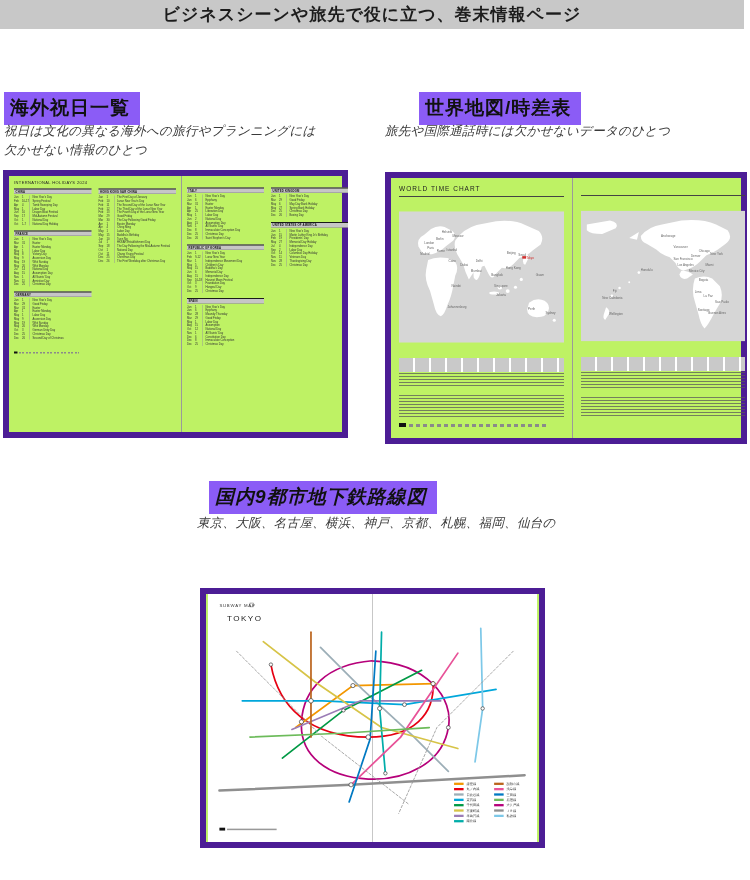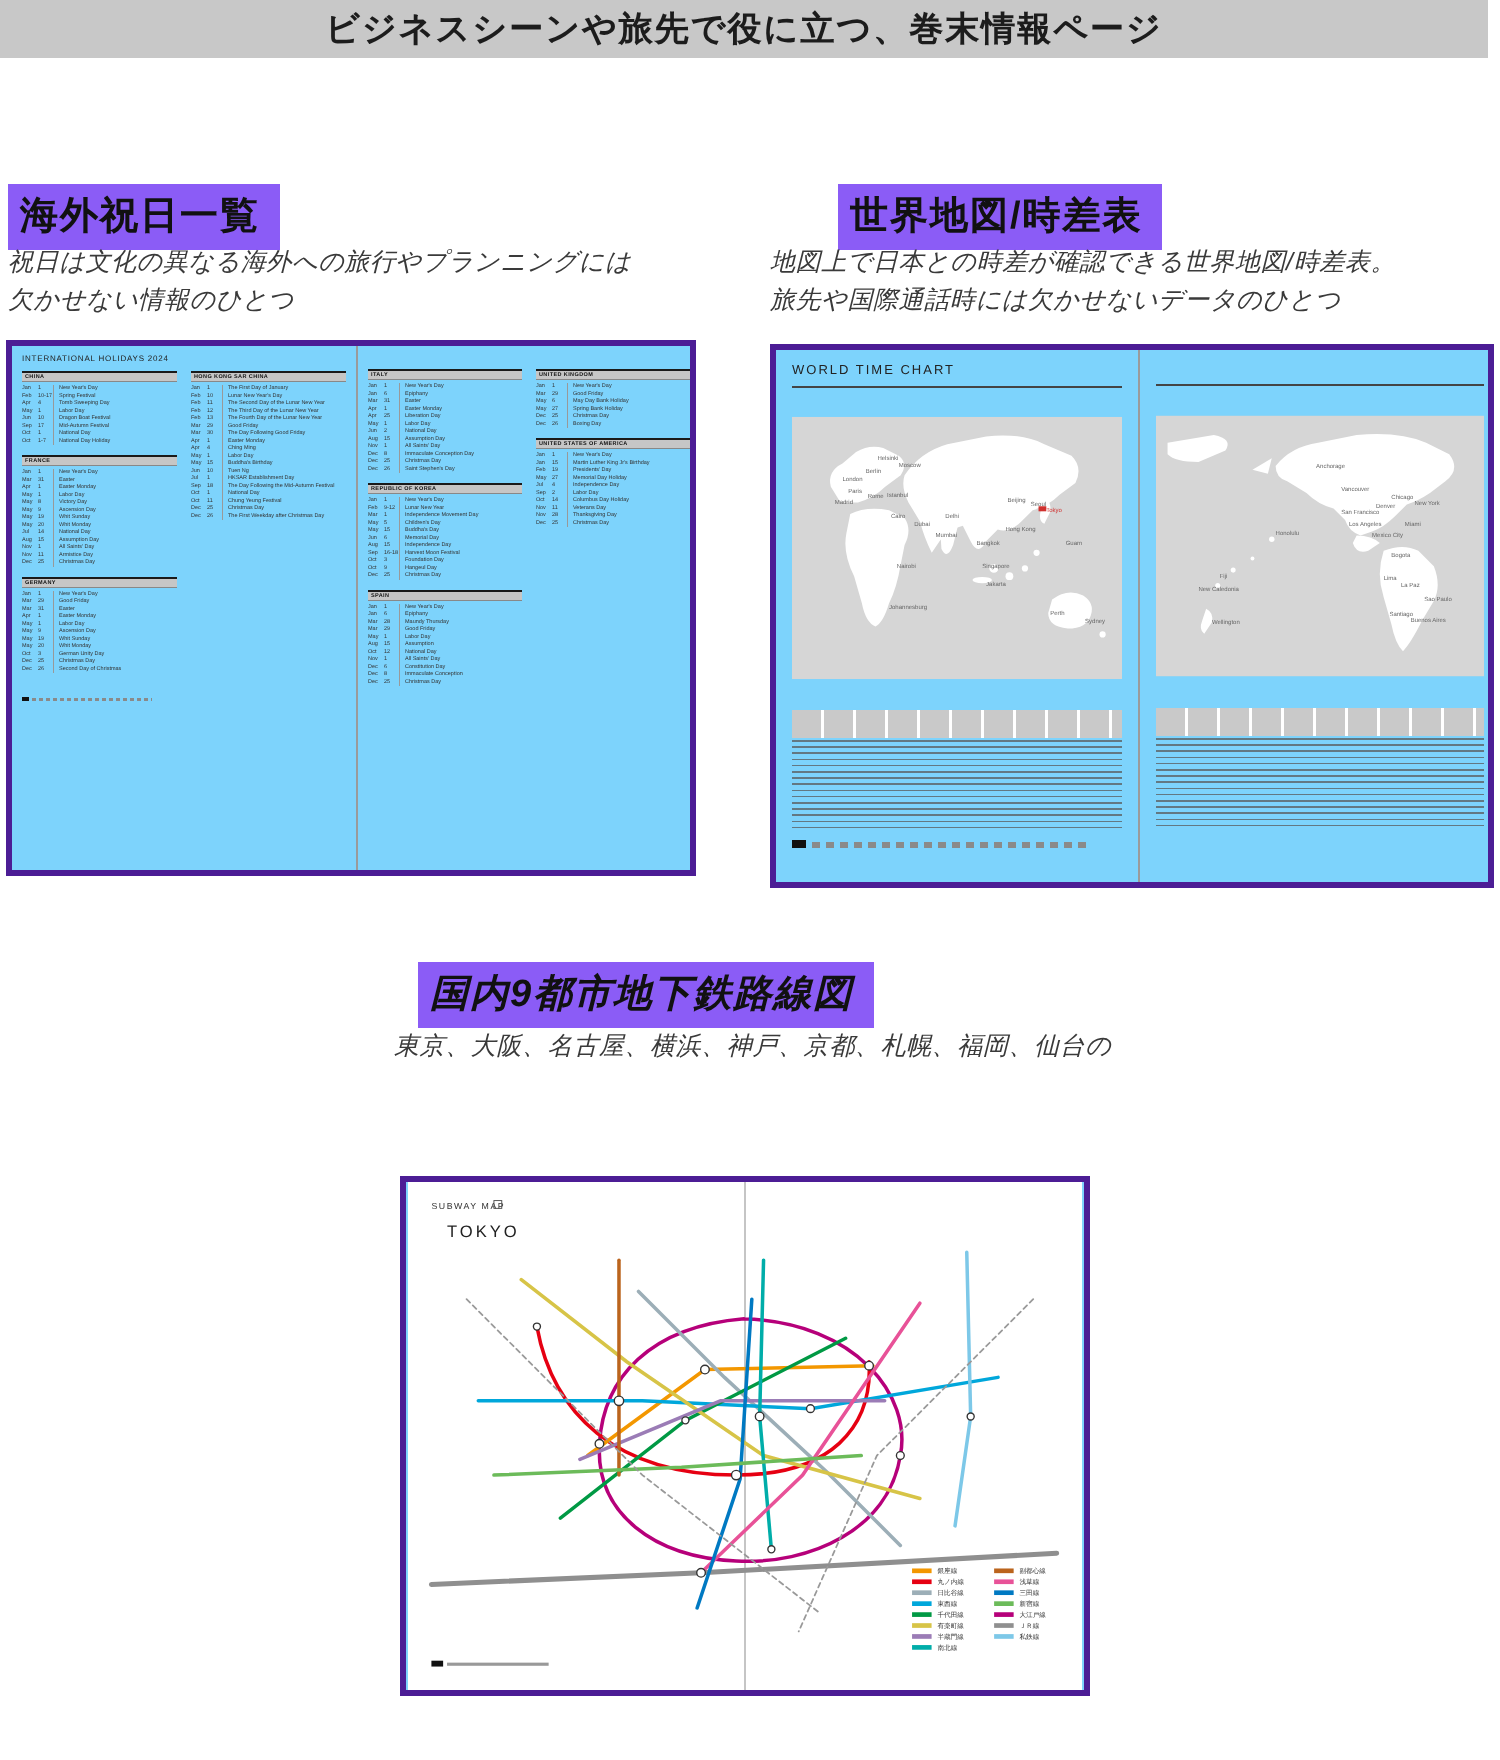--- a/index.html
+++ b/index.html
@@ -7,21 +7,21 @@
   body { font-family:"Liberation Sans","DejaVu Sans",sans-serif; width:750px; height:880px; position:relative; overflow:hidden; color:#333; }
 
   .banner { position:absolute; left:0; top:0; width:744px; height:29px; background:#c8c8c8;
             display:flex; align-items:center; justify-content:center; }
   .banner span { font-size:17px; font-weight:bold; color:#1c1c1c; letter-spacing:1px; }
 
   .badge { position:absolute; background:#8b5cf6; color:#111; font-size:19px; font-weight:bold;
            padding:3px 10px 4px 6px; letter-spacing:1px; }
   .desc { position:absolute; font-size:12.5px; color:#3a3a3a; line-height:19px; letter-spacing:0.3px;font-style:italic; }
 
-  .photo { position:absolute; background:#7dd3fc; border:3px solid #4c1d95; }
+  .photo { position:absolute; background:#bef264; border:6px solid #4c1d95; }
   .spread { position:absolute; inset:0; }
   .fold { position:absolute; top:0; bottom:0; width:1px; background:#9a9a9a; }
 
   
   .hol-page { position:absolute; top:0; bottom:0; overflow:hidden; }
   .hol-inner { width:200%; transform:scale(0.5); transform-origin:0 0; padding:8px 10px; }
   .hol-title { font-size:8px; letter-spacing:0.8px; color:#222; margin-bottom:8px; }
   .hol-cols { display:flex; gap:14px; }
   .hol-col { flex:1; min-width:0; }
   .hol-sec { margin-bottom:10px; }
@@ -618,21 +618,20 @@
               </div>
             </div>
         </div>
       </div>
     </div>
   </div>
 </div>
 
 <div class="badge" style="left:385px; top:92px;margin-left:34px;">世界地図/時差表</div>
 <div class="desc" style="left:385px; top:122px;">
-  <div>地図上で日本との時差が確認できる世界地図/時差表。</div>
   <div>旅先や国際通話時には欠かせないデータのひとつ</div>
 </div>
 
 <div class="photo" style="left:385px; top:172px; width:362px; height:272px;">
   <div class="spread">
 
     <div style="position:absolute; left:0; top:0; width:181px; height:272px;">
       <div class="wtc-inner">
         <div class="wtc-title">WORLD TIME CHART</div>
         <svg class="wtc-map" viewBox="0 0 170 135">

